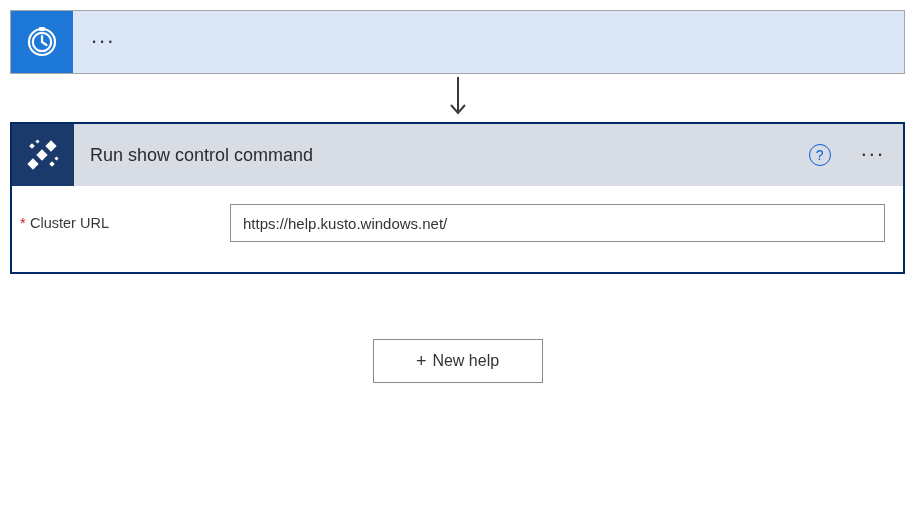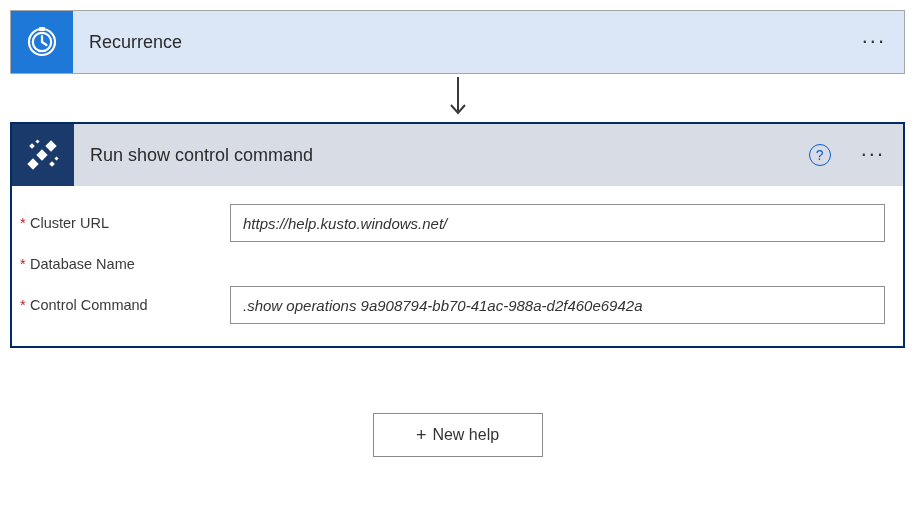--- a/index.html
+++ b/index.html
@@ -87,21 +87,21 @@
     font-size: 14px;
     margin-right: 12px;
     cursor: pointer;
   }
   .body {
     padding: 18px 18px 22px 18px;
   }
   .form-row {
     display: flex;
     align-items: center;
-    margin-bottom: 14px;
+    margin-bottom: 8px;
   }
   .form-row:last-child { margin-bottom: 0; }
   .form-label {
     width: 200px;
     position: relative;
     font-size: 14.5px;
     color: #3a3a3a;
   }
   .req::before {
     content: "*";
@@ -112,21 +112,20 @@
   .form-input {
     flex: 1;
     border: 1px solid #8f8f8f;
     height: 38px;
     padding: 0 12px;
     font-size: 15px;
     font-family: inherit;
     color: #333;
     outline: none;
     background: #fff;
-    font-style: italic;
   }
   .footer-buttons {
     display: flex;
     justify-content: center;
     gap: 20px;
     margin-top: 65px;
   }
   .btn {
     min-width: 170px;
     height: 44px;
@@ -155,21 +154,20 @@
     <div class="header-bar">
       <div class="header-icon">
         <svg width="34" height="34" viewBox="0 0 34 34">
           <circle cx="17" cy="17" r="13" fill="none" stroke="#ffffff" stroke-width="2.2"></circle>
           <circle cx="17" cy="17" r="9.2" fill="none" stroke="#ffffff" stroke-width="2.2"></circle>
           <line x1="17" y1="17" x2="17" y2="11" stroke="#ffffff" stroke-width="2.2" stroke-linecap="round"></line>
           <line x1="17" y1="17" x2="21.5" y2="20" stroke="#ffffff" stroke-width="2.2" stroke-linecap="round"></line>
           <rect x="14" y="2" width="6" height="4" rx="1" fill="#ffffff"></rect>
         </svg>
       </div>
-      <div class="header-title">Recurrence</div>
       <div class="more-dots">...</div>
     </div>
   </div>
 
   <div class="arrow-connector">
     <svg width="24" height="46" viewBox="0 0 24 46">
       <line x1="12" y1="2" x2="12" y2="36" stroke="#3a3a3a" stroke-width="2"></line>
       <polyline points="5,30 12,38 19,30" fill="none" stroke="#3a3a3a" stroke-width="2"></polyline>
     </svg>
   </div>
@@ -194,27 +192,22 @@
       <div class="more-dots">...</div>
     </div>
     <div class="body">
 
       <div class="form-row">
         <div class="form-label req">Cluster URL</div>
         <input class="form-input" type="text" value="https://help.kusto.windows.net/" style="">
       </div>
 
       <div class="form-row">
-        <div class="form-label req">Database Name</div>
-      </div>
-
-      <div class="form-row">
-        <div class="form-label req">Control Command</div>
-        <input class="form-input" type="text" value=".show operations 9a908794-bb70-41ac-988a-d2f460e6942a" style="">
-      </div>
+      </div>
+
 
     </div>
   </div>
 
   <div class="footer-buttons">
     <button class="btn">
       <span class="plus">+</span>
       <span>New help</span>
     </button>
   </div>

